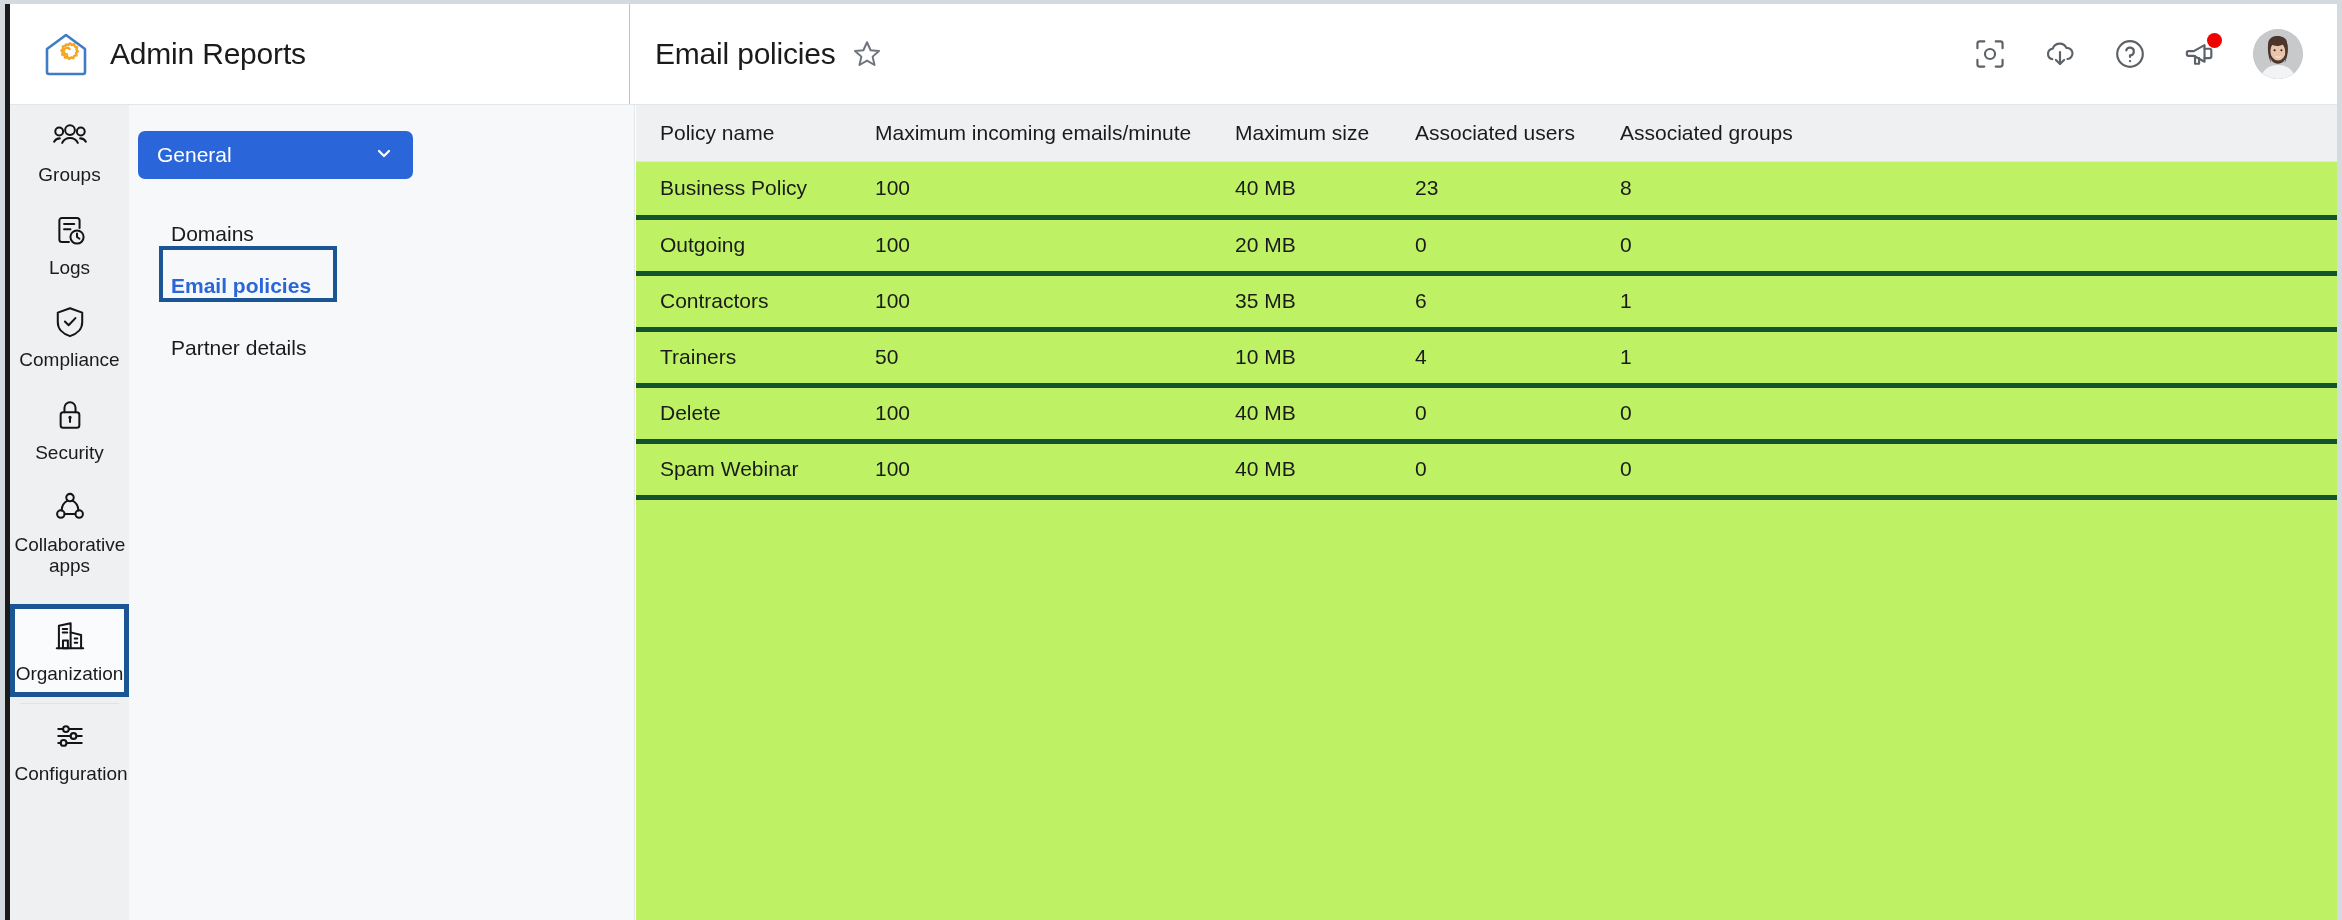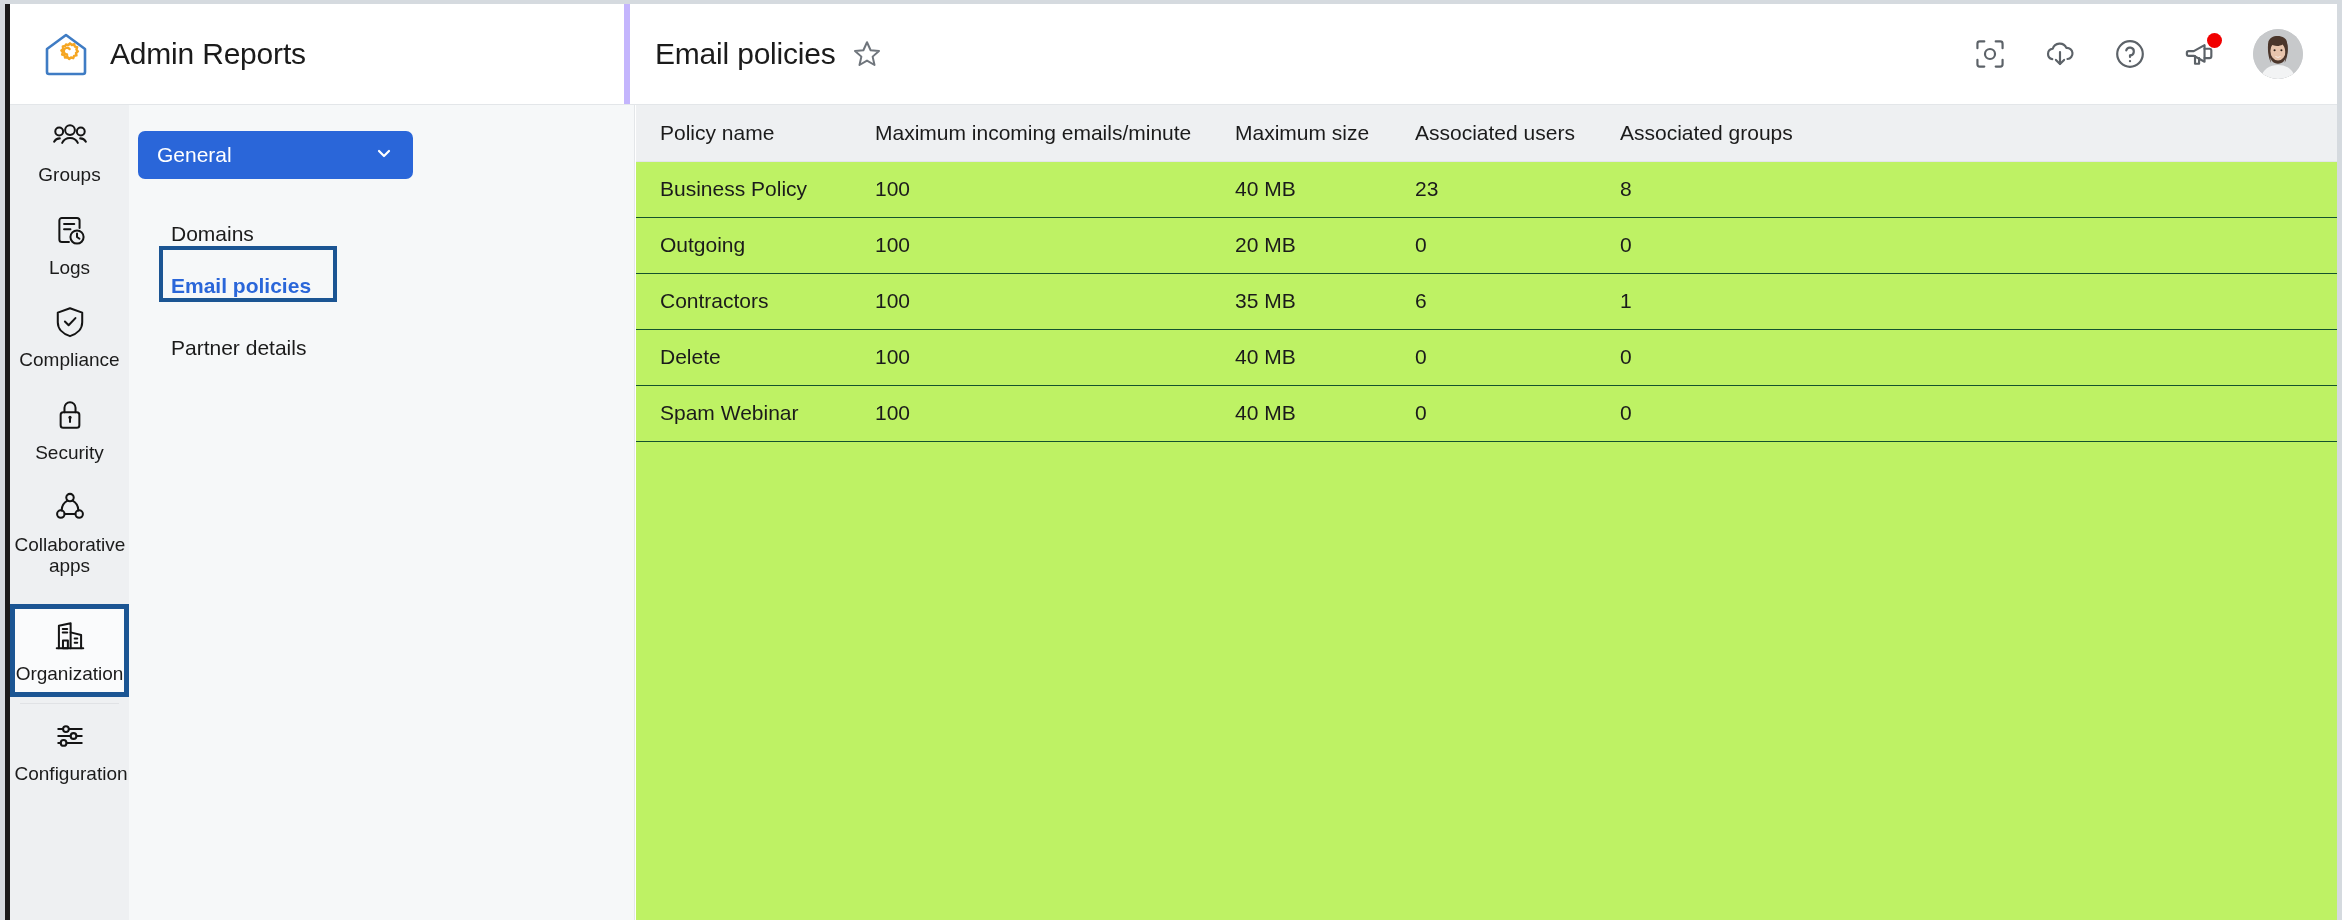--- a/index.html
+++ b/index.html
@@ -23,21 +23,21 @@
     position: absolute; left: 0; top: 0;
     width: 100%; height: 101px;
     background: #ffffff;
     border-bottom: 1px solid #e3e6e9;
     display: flex; align-items: center;
   }
   .brand {
     width: 620px; height: 100px;
     display: flex; align-items: center;
     padding-left: 32px;
-    border-right: 6px solid #c4b5fd;
+    border-right: 1px solid #c4b5fd;
     flex: 0 0 auto;
   }
   .brand-logo { width: 48px; height: 48px; flex: 0 0 auto; }
   .brand-title {
     font-size: 30px; color: #1b1b1b;
     margin-left: 20px; letter-spacing: -0.2px;
   }
   .page-head {
     flex: 1 1 auto; height: 100px;
     display: flex; align-items: center;
@@ -128,21 +128,21 @@
   table.policy-table { width: 100%; border-collapse: collapse; table-layout: fixed; }
   table.policy-table thead th {
     background: #eef0f2; height: 56px;
     font-size: 21px; font-weight: normal; color: #1b1b1b;
     text-align: left; padding: 0 0 0 24px;
     border-bottom: 1px solid #e3e6e9;
   }
   table.policy-table tbody td {
     height: 56px; font-size: 21px; color: #1b1b1b;
     padding: 0 0 0 24px;
-    border-bottom: 1px solid #14532d;
+    border-bottom: 5px solid #14532d;
     white-space: nowrap; overflow: hidden;
   }
   .col-name  { width: 215px; }
   .col-rate  { width: 360px; }
   .col-size  { width: 180px; }
   .col-users { width: 205px; }
   .col-groups{ width: auto; }
 </style>
 </head>
 <body>
@@ -381,20 +381,27 @@
           <td>0</td>
         </tr>
         <tr>
           <td>Contractors</td>
           <td>100</td>
           <td>35 MB</td>
           <td>6</td>
           <td>1</td>
         </tr>
         <tr>
+          <td>Trainers</td>
+          <td>50</td>
+          <td>10 MB</td>
+          <td>4</td>
+          <td>1</td>
+        </tr>
+        <tr>
           <td>Delete</td>
           <td>100</td>
           <td>40 MB</td>
           <td>0</td>
           <td>0</td>
         </tr>
         <tr>
           <td>Spam Webinar</td>
           <td>100</td>
           <td>40 MB</td>

